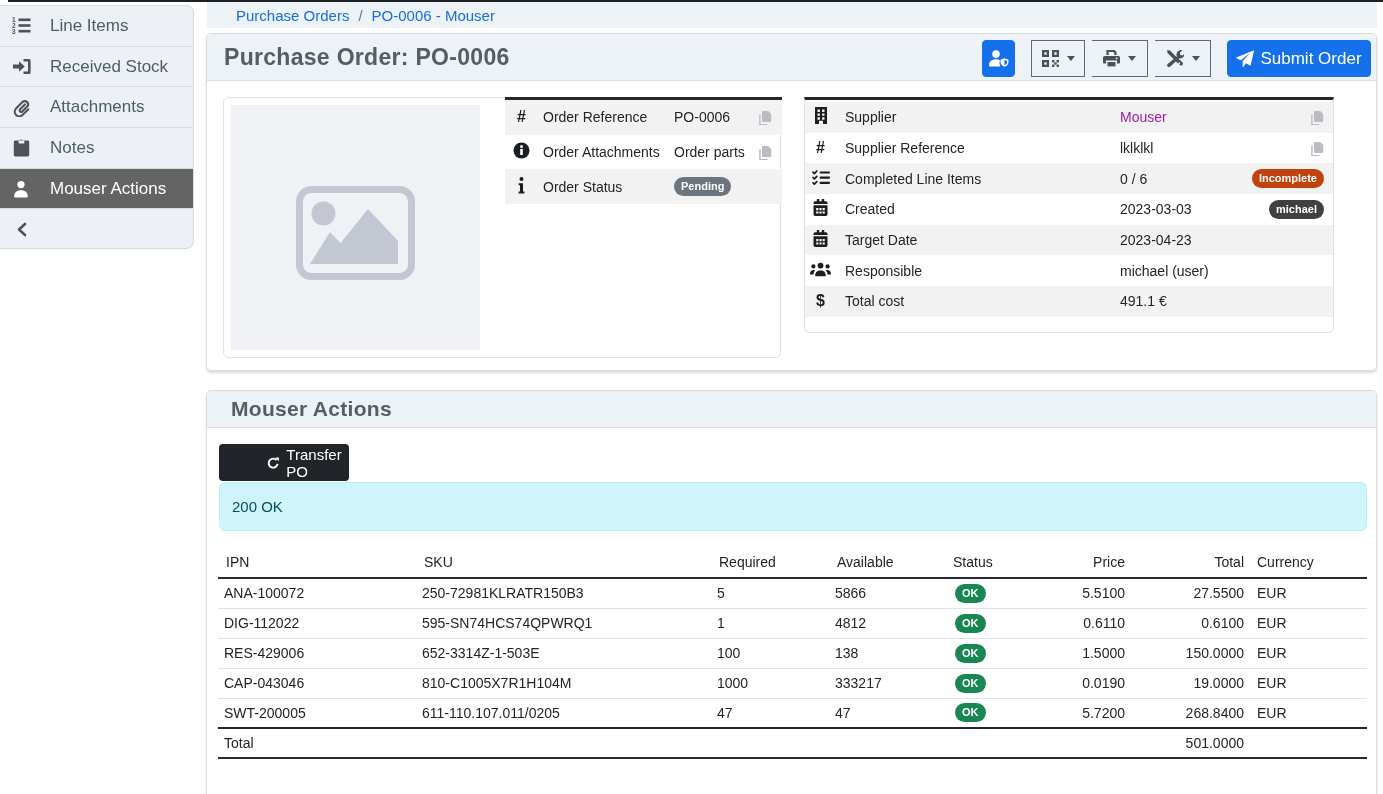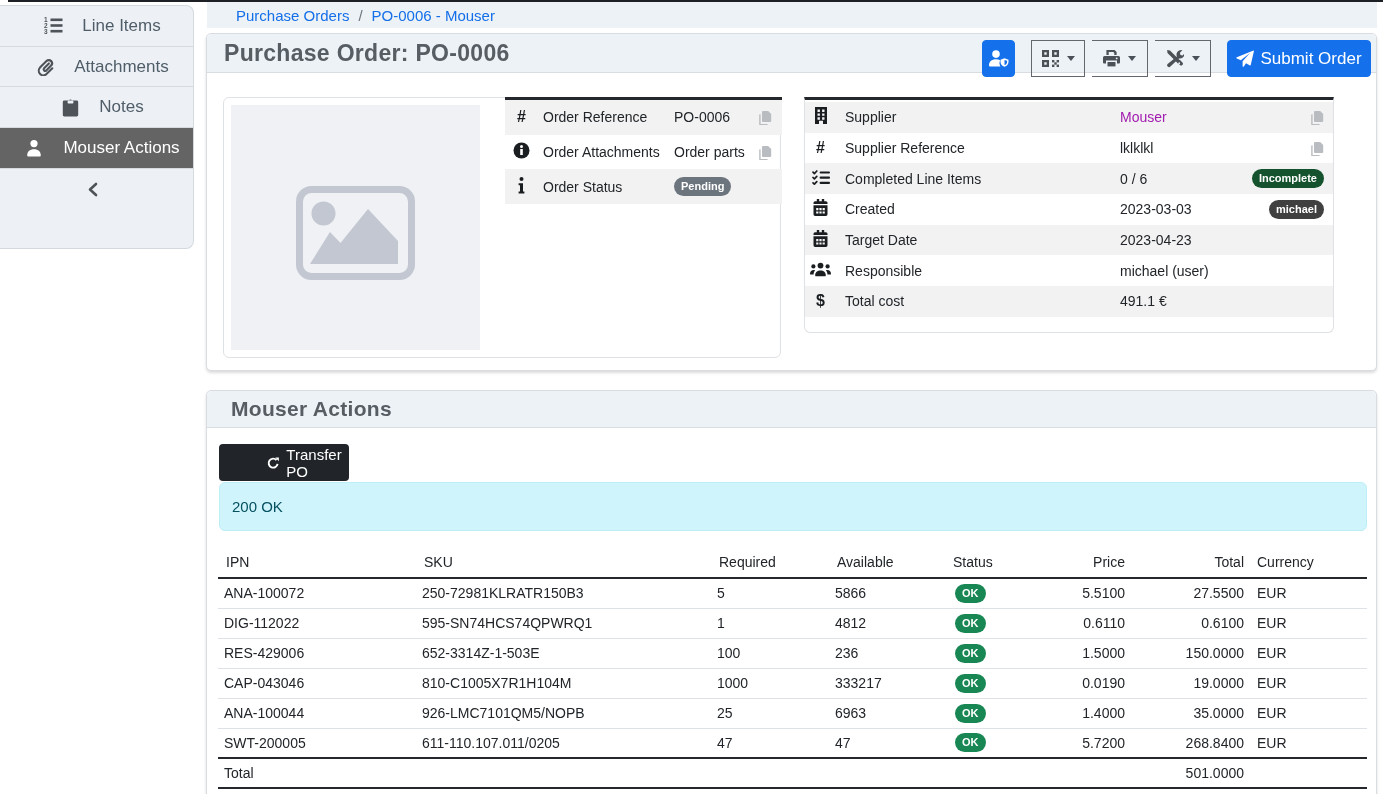--- a/index.html
+++ b/index.html
@@ -4,34 +4,34 @@
 <style>
 * { margin:0; padding:0; box-sizing:border-box; }
 html,body { width:1383px; height:794px; background:#fff; font-family:"Liberation Sans", sans-serif; overflow:hidden; position:relative; }
 .abs { position:absolute; }
 
 
 #topline { left:8px; top:0; width:1375px; height:2px; background:#1d2125; }
 
 
 #sidebar { left:0; top:5px; width:194px; height:244px; background:#edf1f6; border:1px solid #d3d9de; border-left:none; border-radius:0 8px 8px 0; overflow:hidden; }
-.sitem { height:40.7px; display:flex; align-items:center; border-bottom:1px solid #d6dbe0; color:#4f5d68; font-size:17px;justify-content:center; }
+.sitem { height:40.7px; display:flex; align-items:center; border-bottom:1px solid #d6dbe0; color:#4f5d68; font-size:17px; }
 .sitem .sic { width:42px; flex:0 0 42px; display:flex; justify-content:center; margin-right:8px; color:#4d5359; }
 .sitem.active { background:#646464; color:#fff; }
 .sitem.active .sic { color:#fff; }
 .sitem:last-child { border-bottom:none; }
 
 
 #crumbbar { left:207px; top:2px; width:1170px; height:26px; background:#edf2f7; display:flex; align-items:center; font-size:15px; color:#6c757d; }
 #crumbbar a { color:#146fe8; text-decoration:none; }
 #crumbbar .sep { margin:0 9px; color:#6c757d; }
 
 
 #card1 { left:206px; top:33px; width:1171px; height:338px; background:#fff; border:1px solid #d9dde1; border-radius:5px; box-shadow:0 2px 3px rgba(0,0,0,.14); }
-#card1 .chead { height:39px; background:#edf2f7; border-bottom:1px solid #d9dde1; border-radius:5px 5px 0 0; display:flex; align-items:center; }
+#card1 .chead { height:47px; background:#edf2f7; border-bottom:1px solid #d9dde1; border-radius:5px 5px 0 0; display:flex; align-items:center; }
 #card1 .chead h3 { font-size:23px; letter-spacing:0.3px; color:#565d63; font-weight:bold; margin-left:17px; }
 
 
 #btnrow { position:absolute; top:6px; right:5px; height:37px; display:flex;gap:7px; }
 .btn { height:37px; display:flex; align-items:center; justify-content:center; border-radius:4px; font-size:15px; }
 .btn-blue { background:#1470eb; color:#fff; border:1px solid #1470eb; }
 .btn-out { background:transparent; border:1px solid #62686e; color:#495057; border-radius:0; }
 .caret { width:0; height:0; border-left:4.5px solid transparent; border-right:4.5px solid transparent; border-top:5.5px solid #495057; margin-left:8px; }
 
 
@@ -47,21 +47,21 @@
 
 #rbox { left:597px; top:63px; width:530px; height:236px; border:1px solid #dee2e6; border-top:3px solid #24272b; border-radius:0 0 6px 6px; padding-top:2px; }
 #rbox .drow { height:30.7px; padding-right:9px; }
 #rbox .ic { flex:0 0 40px; text-align:center; padding-right:9px; }
 #rbox .lbl { flex:0 0 275px; }
 #rbox .val { flex:1; }
 #rbox a { color:#a21caf; text-decoration:none; }
 
 .badge { display:inline-block; color:#fff; font-weight:bold; font-size:11px; padding:3px 7px 4px; border-radius:10px; }
 .bg-gray { background:#6c757d; }
-.bg-red { background:#14532d; }
+.bg-red { background:#c2410c; }
 .bg-dark { background:#404040;margin-left:32px; }
 .bg-green { background:#198754; }
 
 .copyic { display:inline-flex; }
 .hash { font-size:16px; font-weight:bold; color:#1b1e21; }
 
 
 #card2 { left:206px; top:390px; width:1171px; height:410px; background:#fff; border:1px solid #d9dde1; border-radius:5px 5px 0 0; box-shadow:0 2px 3px rgba(0,0,0,.14); }
 #card2 .chead { height:37px; background:#edf2f7; border-bottom:1px solid #d9dde1; border-radius:5px 5px 0 0; display:flex; align-items:center; }
 #card2 .chead h4 { font-size:21px; letter-spacing:0.3px; color:#565d63; font-weight:bold; margin-left:24px; }
@@ -89,20 +89,28 @@
           <g fill="#4d5359">
             <rect x="6.5" y="2.5" width="12" height="2.6"></rect>
             <rect x="6.5" y="8.2" width="12" height="2.6"></rect>
             <rect x="6.5" y="13.9" width="12" height="2.6"></rect>
             <text x="0" y="6" font-size="6.5" font-weight="bold" font-family="Liberation Sans">1</text>
             <text x="0" y="12" font-size="6.5" font-weight="bold" font-family="Liberation Sans">2</text>
             <text x="0" y="18" font-size="6.5" font-weight="bold" font-family="Liberation Sans">3</text>
           </g>
         </svg>
   </span>Line Items</div>
+  <div class="sitem"><span class="sic">
+    <svg width="19" height="19" viewBox="0 0 19 19">
+          <g fill="#4d5359">
+            <path d="M1 7.6 h6 v-3.4 l5.8 5.3 -5.8 5.3 v-3.4 h-6 z"></path>
+            <path d="M11.5 2 h5.5 a1.6 1.6 0 0 1 1.6 1.6 v11.8 a1.6 1.6 0 0 1 -1.6 1.6 h-5.5 v-2.6 h4.5 v-9.8 h-4.5 z"></path>
+          </g>
+        </svg>
+  </span>Received Stock</div>
   <div class="sitem"><span class="sic">
     <svg width="19" height="19" viewBox="0 0 19 19">
           <path d="M15.2 4.2 a 3.3 3.3 0 0 0 -4.7 -0.1 L 4.0 10.6 a 4.6 4.6 0 0 0 6.5 6.5 L 16.3 11.3" fill="none" stroke="#4d5359" stroke-width="2.1" stroke-linecap="round"></path>
           <path d="M12.9 6.4 L 8.1 11.2 a 1.55 1.55 0 0 0 2.2 2.2 L 15.1 8.6 a 3.3 3.3 0 0 0 0.1 -4.5" fill="none" stroke="#4d5359" stroke-width="2.1" stroke-linecap="round"></path>
         </svg>
   </span>Attachments</div>
   <div class="sitem"><span class="sic">
     <svg width="17" height="19" viewBox="0 0 17 19">
           <path d="M2.2 2.6 h12.6 a1.4 1.4 0 0 1 1.4 1.4 v13 a1.4 1.4 0 0 1 -1.4 1.4 h-12.6 a1.4 1.4 0 0 1 -1.4 -1.4 v-13 a1.4 1.4 0 0 1 1.4 -1.4 z M5.6 4.7 v-1 a1 1 0 0 1 1 -1 h0.3 a1.7 1.7 0 0 1 3.2 0 h0.3 a1 1 0 0 1 1 1 v1 a0.8 0.8 0 0 1 -0.8 0.8 h-4.2 a0.8 0.8 0 0 1 -0.8 -0.8 z" fill="#4d5359" fill-rule="evenodd"></path>
         </svg>
@@ -374,46 +382,36 @@
           <td>4812</td>
           <td class="st"><span class="badge bg-green">OK</span></td>
           <td class="r">0.6110</td>
           <td class="r">0.6100</td>
           <td class="cur">EUR</td>
         </tr>
       <tr>
           <td>RES-429006</td>
           <td>652-3314Z-1-503E</td>
           <td>100</td>
-          <td>236</td>
+          <td>138</td>
           <td class="st"><span class="badge bg-green">OK</span></td>
           <td class="r">1.5000</td>
           <td class="r">150.0000</td>
           <td class="cur">EUR</td>
         </tr>
       <tr>
           <td>CAP-043046</td>
           <td>810-C1005X7R1H104M</td>
           <td>1000</td>
           <td>333217</td>
           <td class="st"><span class="badge bg-green">OK</span></td>
           <td class="r">0.0190</td>
           <td class="r">19.0000</td>
           <td class="cur">EUR</td>
         </tr>
-      <tr>
-          <td>ANA-100044</td>
-          <td>926-LMC7101QM5/NOPB</td>
-          <td>25</td>
-          <td>6963</td>
-          <td class="st"><span class="badge bg-green">OK</span></td>
-          <td class="r">1.4000</td>
-          <td class="r">35.0000</td>
-          <td class="cur">EUR</td>
-        </tr>
       <tr class="lastrow">
           <td>SWT-200005</td>
           <td>611-110.107.011/0205</td>
           <td>47</td>
           <td>47</td>
           <td class="st"><span class="badge bg-green">OK</span></td>
           <td class="r">5.7200</td>
           <td class="r">268.8400</td>
           <td class="cur">EUR</td>
         </tr>

